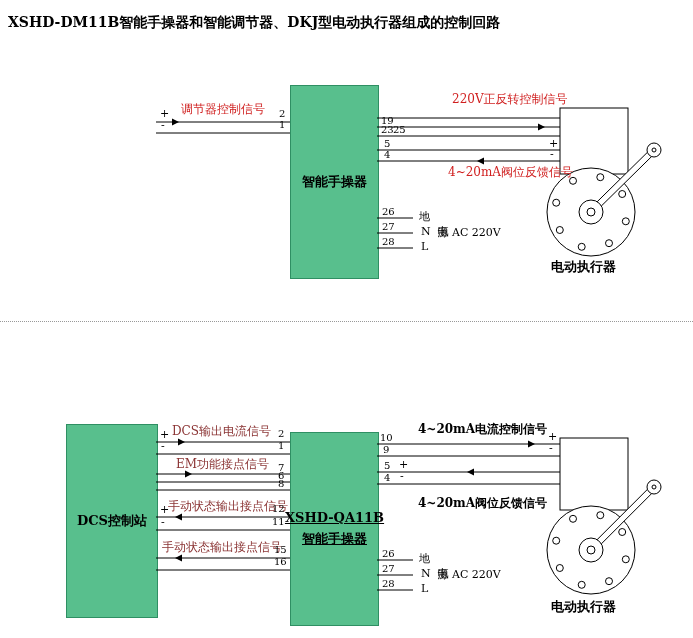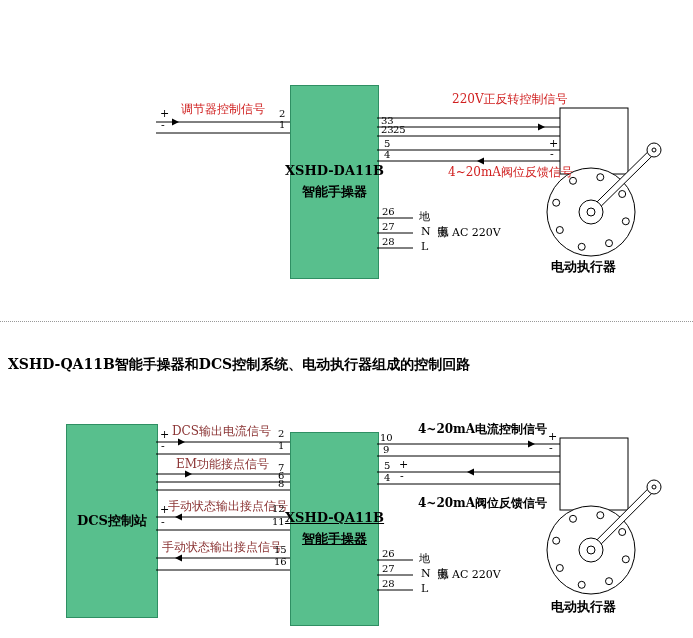--- a/index.html
+++ b/index.html
@@ -25,21 +25,20 @@
   .vtext{writing-mode:vertical-rl;text-orientation:upright;font-size:11px;line-height:1;letter-spacing:2px;}
   .sep{border-top:1px dotted #999;height:0;}
   svg{position:absolute;left:0;top:0;pointer-events:none;}
 </style>
 </head>
 <body>
 
 <div id="canvas">
 
   <div class="abs gbox" style="left:290px;top:85px;width:87px;height:192px;">
-    <span class="boxlbl">XSHD-DA11B</span>
     <span class="boxlbl">智能手操器</span>
   </div>
   <div class="abs gbox" style="left:66px;top:424px;width:90px;height:192px;">
     <span class="boxlbl">DCS控制站</span>
   </div>
   <div class="abs gbox" style="left:290px;top:432px;width:87px;height:192px;text-decoration:underline;">
     <span class="boxlbl">XSHD-QA11B</span>
     <span class="boxlbl">智能手操器</span>
   </div>
 
@@ -123,50 +122,50 @@
       <polygon points="593.1,552.1 656.1,489.1 651.9,484.9 588.9,547.9" fill="#fff" stroke="#000"></polygon>
       <circle cx="654" cy="487" r="7" fill="#fff" stroke="#000"></circle>
       <circle cx="654" cy="487" r="2" fill="#fff" stroke="#000"></circle>
       <circle cx="591" cy="550" r="12" fill="#fff" stroke="#000"></circle>
       <circle cx="591" cy="550" r="4" fill="#fff" stroke="#000"></circle>
     </g>
   </svg>
 
   <div class="abs sep" style="left:0;top:321px;width:693px;"></div>
 
+  <div class="abs title" style="left:8px;top:14px;">XSHD-DM11B智能手操器和智能调节器、DKJ型电动执行器组成的控制回路</div>
 
   <span class="abs sign" style="left:160px;top:108px;">+</span>
   <span class="abs sign" style="left:161px;top:120px;">-</span>
   <span class="abs rlbl" style="left:181px;top:103px;">调节器控制信号</span>
   <span class="abs t" style="left:279px;top:109px;">2</span>
   <span class="abs t" style="left:279px;top:120px;">1</span>
 
   <span class="abs rlbl" style="left:452px;top:93px;">220V正反转控制信号</span>
   <span class="abs t" style="left:381px;top:107px;margin-top:18px;">23</span>
-  <span class="abs t" style="left:381px;top:116px;">33</span>
+  <span class="abs t" style="left:381px;top:116px;">19</span>
   <span class="abs t" style="left:381px;top:125px;margin-left:12px;">25</span>
 
   <span class="abs t" style="left:384px;top:139px;">5</span>
   <span class="abs t" style="left:384px;top:150px;">4</span>
   <span class="abs sign" style="left:549px;top:138px;">+</span>
   <span class="abs sign" style="left:550px;top:149px;">-</span>
   <span class="abs rlbl" style="left:448px;top:166px;">4~20mA阀位反馈信号</span>
 
   <span class="abs t" style="left:382px;top:207px;">26</span>
   <span class="abs t" style="left:382px;top:222px;">27</span>
   <span class="abs t" style="left:382px;top:237px;">28</span>
   <span class="abs pin" style="left:419px;top:211px;">地</span>
   <span class="abs pin" style="left:421px;top:226px;">N</span>
   <span class="abs pin" style="left:421px;top:241px;">L</span>
   <div class="abs vtext" style="left:437px;top:216px;">电源</div>
   <span class="abs pin" style="left:452px;top:227px;">AC 220V</span>
 
   <span class="abs actlbl" style="left:551px;top:258px;">电动执行器</span>
 
-  <div class="abs title" style="left:8px;top:356px;">XSHD-QA11B智能手操器和DCS控制系统、电动执行器组成的控制回路</div>
 
   <span class="abs mlbl" style="left:172px;top:425px;">DCS输出电流信号</span>
   <span class="abs sign" style="left:160px;top:429px;">+</span>
   <span class="abs sign" style="left:161px;top:441px;">-</span>
   <span class="abs t" style="left:278px;top:429px;">2</span>
   <span class="abs t" style="left:278px;top:441px;">1</span>
 
   <span class="abs mlbl" style="left:176px;top:458px;">EM功能接点信号</span>
   <span class="abs t" style="left:278px;top:463px;">7</span>
   <span class="abs t" style="left:278px;top:471px;">6</span>

